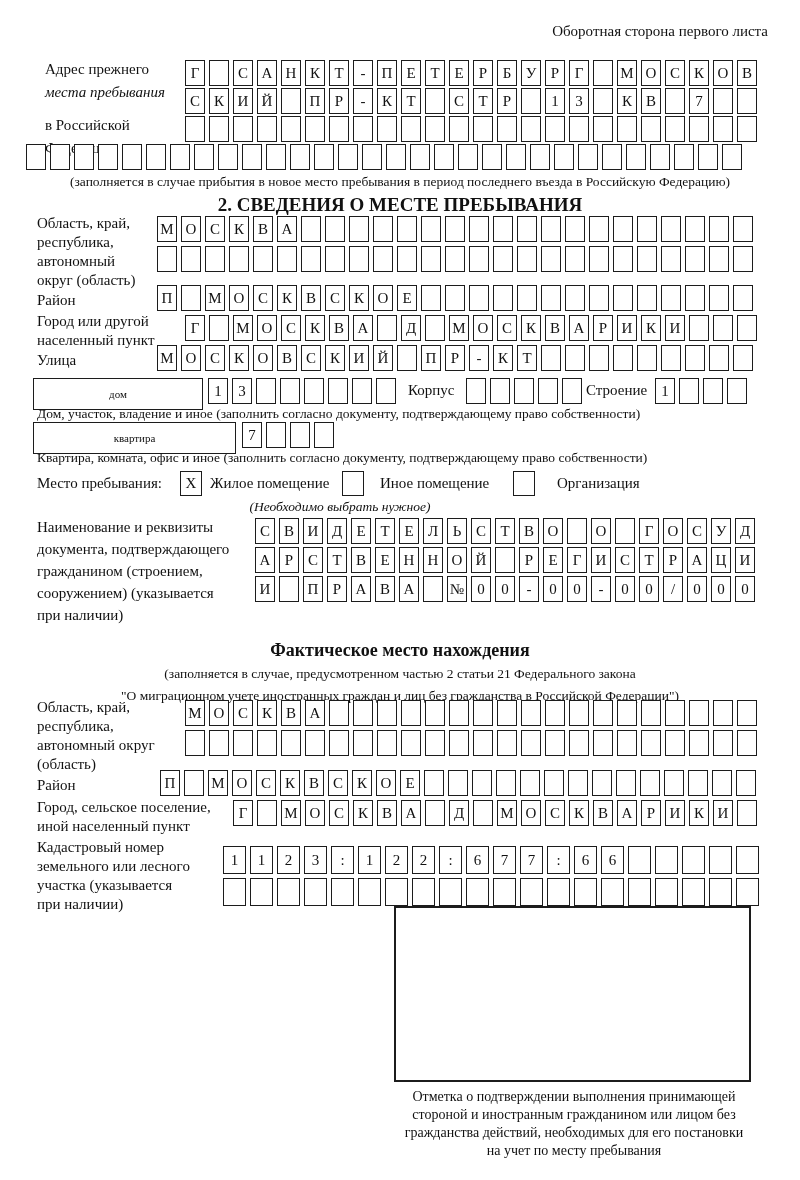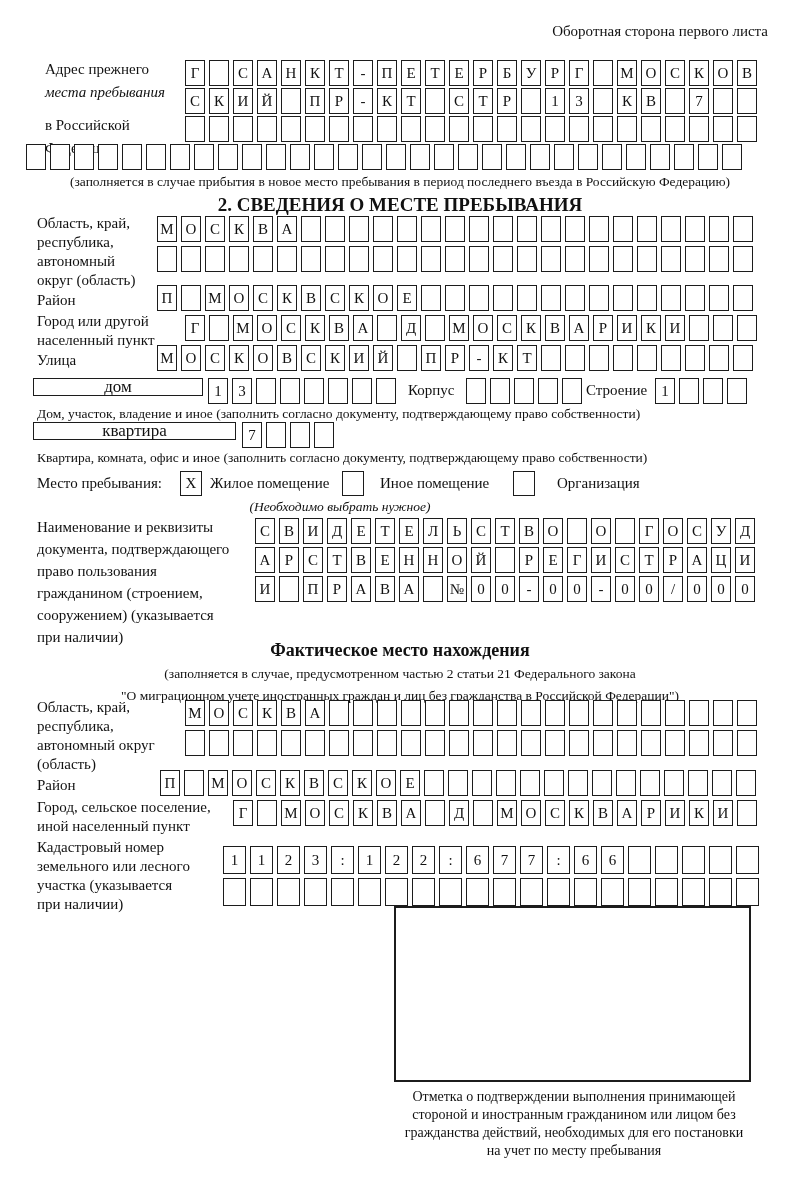--- a/index.html
+++ b/index.html
@@ -11,22 +11,22 @@
   .lbl{font-size:15px;line-height:19px;white-space:nowrap;}
   .lbl-lines div{font-size:15px;line-height:19px;white-space:nowrap;}
   .cellrow{position:absolute;display:flex;gap:4px;}
   .cell{
     width:20px;height:26px;border:1.7px solid #1c1c1c;box-sizing:border-box;
     display:flex;align-items:center;justify-content:center;
     font-size:15px;font-family:"Liberation Serif", serif;background:#fff;flex:0 0 auto;
   }
   .cad .cell{width:23px;height:28px;}
   .namebox{
-    position:absolute;border:1.8px solid #1c1c1c;box-sizing:border-box;height:18px;
-    display:flex;align-items:center;justify-content:center;font-size:17px;background:#fff;
+    position:absolute;border:1.8px solid #1c1c1c;box-sizing:border-box;height:32px;
+    display:flex;align-items:center;justify-content:center;font-size:11px;background:#fff;
   }
   .caption{font-size:13.5px;white-space:nowrap;}
   .center{left:0;right:0;text-align:center;}
   .h-bold{font-weight:bold;font-size:19px;}
   .checkbox{
     position:absolute;width:22px;height:25px;border:1.7px solid #1c1c1c;box-sizing:border-box;
     display:flex;align-items:center;justify-content:center;font-size:15px;background:#fff;
   }
   .stampbox{position:absolute;border:2px solid #1c1c1c;box-sizing:border-box;background:#fff;}
   .stampcap{font-size:14px;line-height:18px;text-align:center;}
@@ -348,21 +348,20 @@
 <div class="abs lbl" style="top:474px;left:210px;">Жилое помещение</div>
 <div class="checkbox" style="top:471px;left:342px;"></div>
 <div class="abs lbl" style="top:474px;left:380px;">Иное помещение</div>
 <div class="checkbox" style="top:471px;left:513px;"></div>
 <div class="abs lbl" style="top:474px;left:557px;">Организация</div>
 <div class="abs caption" style="top:499px;left:150px;width:380px;text-align:center;font-style:italic;">(Необходимо выбрать нужное)</div>
 
 <div class="abs lbl-lines" style="top:516px;left:37px;">
   <div style="line-height:22px;">Наименование и реквизиты</div>
   <div style="line-height:22px;">документа, подтверждающего</div>
-  <div style="line-height:22px;">право пользования</div>
   <div style="line-height:22px;">гражданином (строением,</div>
   <div style="line-height:22px;">сооружением) (указывается</div>
   <div style="line-height:22px;">при наличии)</div>
 </div>
 <div class="cellrow" style="top:518px;left:255px;">
     <span class="cell">С</span>
     <span class="cell">В</span>
     <span class="cell">И</span>
     <span class="cell">Д</span>
     <span class="cell">Е</span>

